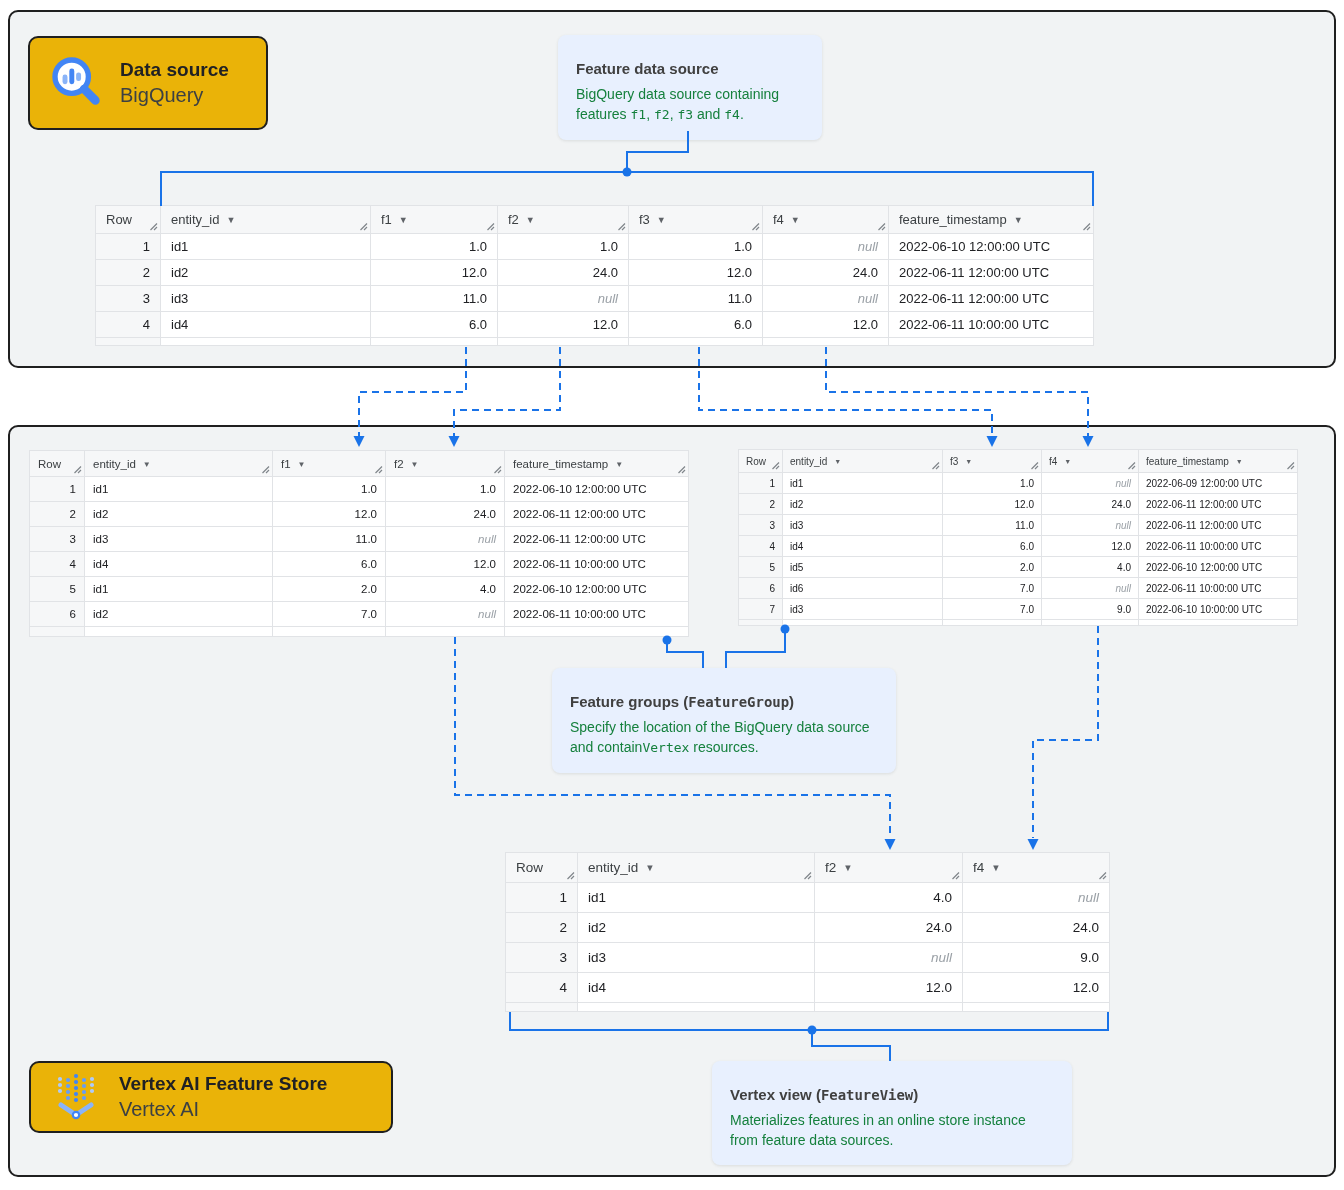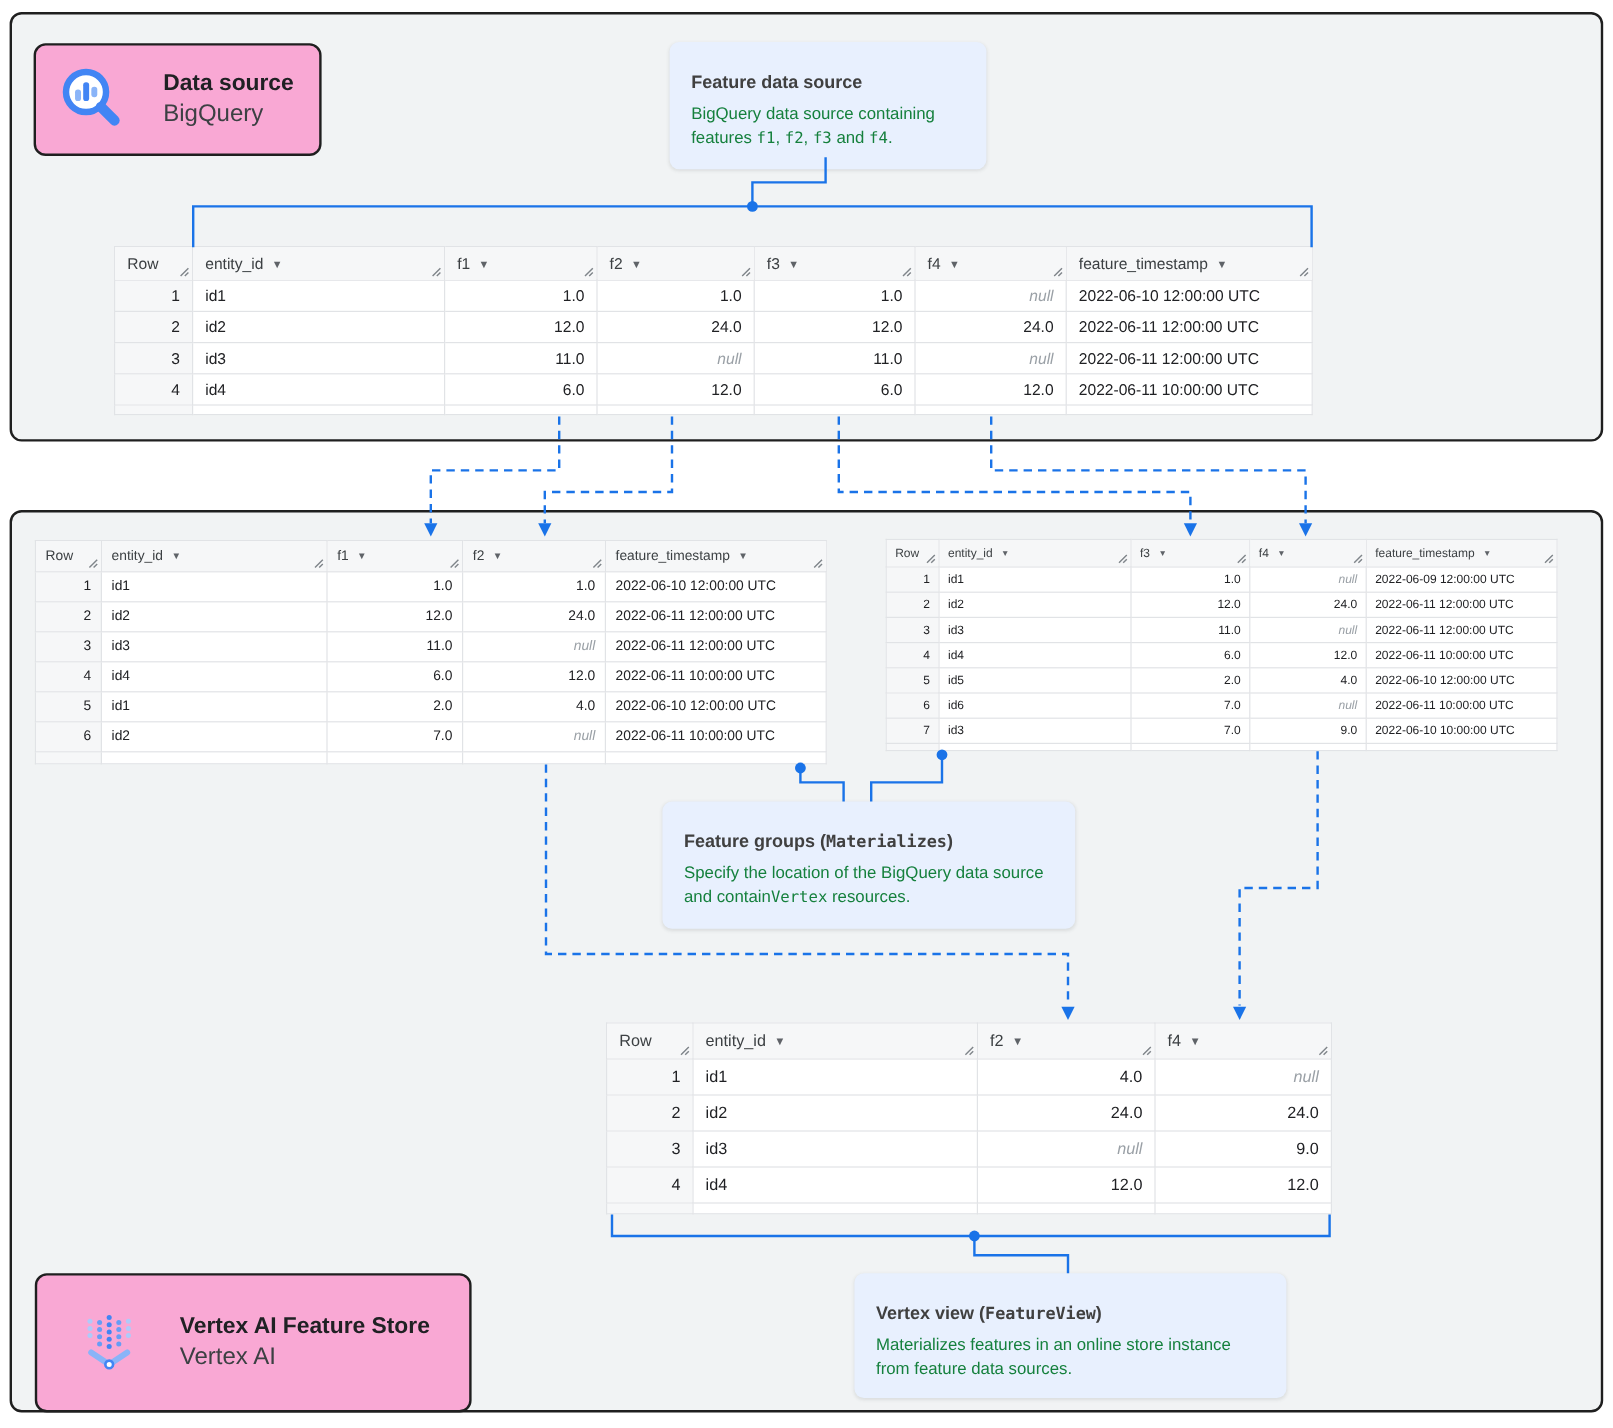--- a/index.html
+++ b/index.html
@@ -3,24 +3,24 @@
 <meta charset="utf-8">
 <style>
   html,body{margin:0;padding:0;background:#ffffff;}
   body{font-family:"Liberation Sans","DejaVu Sans",sans-serif;color:#202124;}
   .page{position:relative;width:1344px;height:1190px;background:#fff;overflow:hidden;}
 
   .zone{position:absolute;background:#f1f3f4;border:2px solid #1f1f1f;border-radius:10px;box-sizing:border-box;z-index:0;}
   .zone-top{left:8px;top:10px;width:1328px;height:358px;}
   .zone-bottom{left:8px;top:425px;width:1328px;height:752px;}
 
-  .card{position:absolute;background:#f9a8d4;border:2px solid #1f1f1f;border-radius:10px;box-sizing:border-box;
-        display:flex;align-items:center;gap:32px;padding:0 18px;z-index:2;}
+  .card{position:absolute;background:#eab308;border:2px solid #1f1f1f;border-radius:10px;box-sizing:border-box;
+        display:flex;align-items:center;gap:16px;padding:0 18px;z-index:2;}
   .card-ds{left:28px;top:36px;width:240px;height:94px;}
-  .card-vx{left:29px;top:1061px;width:364px;height:116px;justify-content:center;}
+  .card-vx{left:29px;top:1061px;width:364px;height:72px;}
   .card-title{font-size:19px;font-weight:700;color:#202124;line-height:1.15;}
   .card-sub{font-size:20px;color:#3c4043;margin-top:3px;}
 
   .callout{position:absolute;background:#e8f0fe;border-radius:8px;box-sizing:border-box;
            padding:15px 18px;z-index:2;box-shadow:0 1px 3px rgba(60,64,67,.12);}
   .callout-title{font-size:15px;font-weight:700;color:#404040;margin:10px 0 7px 0;}
   .callout-body{font-size:14px;color:#15803d;line-height:1.43;}
   .co-fds{left:558px;top:35px;width:264px;}
   .co-fg{left:552px;top:668px;width:344px;}
   .co-fv{left:712px;top:1061px;width:360px;}
@@ -356,21 +356,21 @@
           <td class="rownum"></td>
           <td></td>
           <td></td>
           <td></td>
           <td></td>
         </tr>
       </tbody>
     </table>
 
   <div class="callout co-fg">
-    <div class="callout-title"><span>Feature groups (</span><span class="mono">Materializes</span><span>)</span></div>
+    <div class="callout-title"><span>Feature groups (</span><span class="mono">FeatureGroup</span><span>)</span></div>
     <div class="callout-body"><span>Specify the location of the BigQuery data source and contain</span><span class="mono">Vertex</span><span> resources.</span></div>
   </div>
 
   <table class="t t-view">
       <colgroup>
         <col style="width: 72px;">
         <col style="width: 237px;">
         <col style="width: 148px;">
         <col style="width: 147px;">
       </colgroup>

